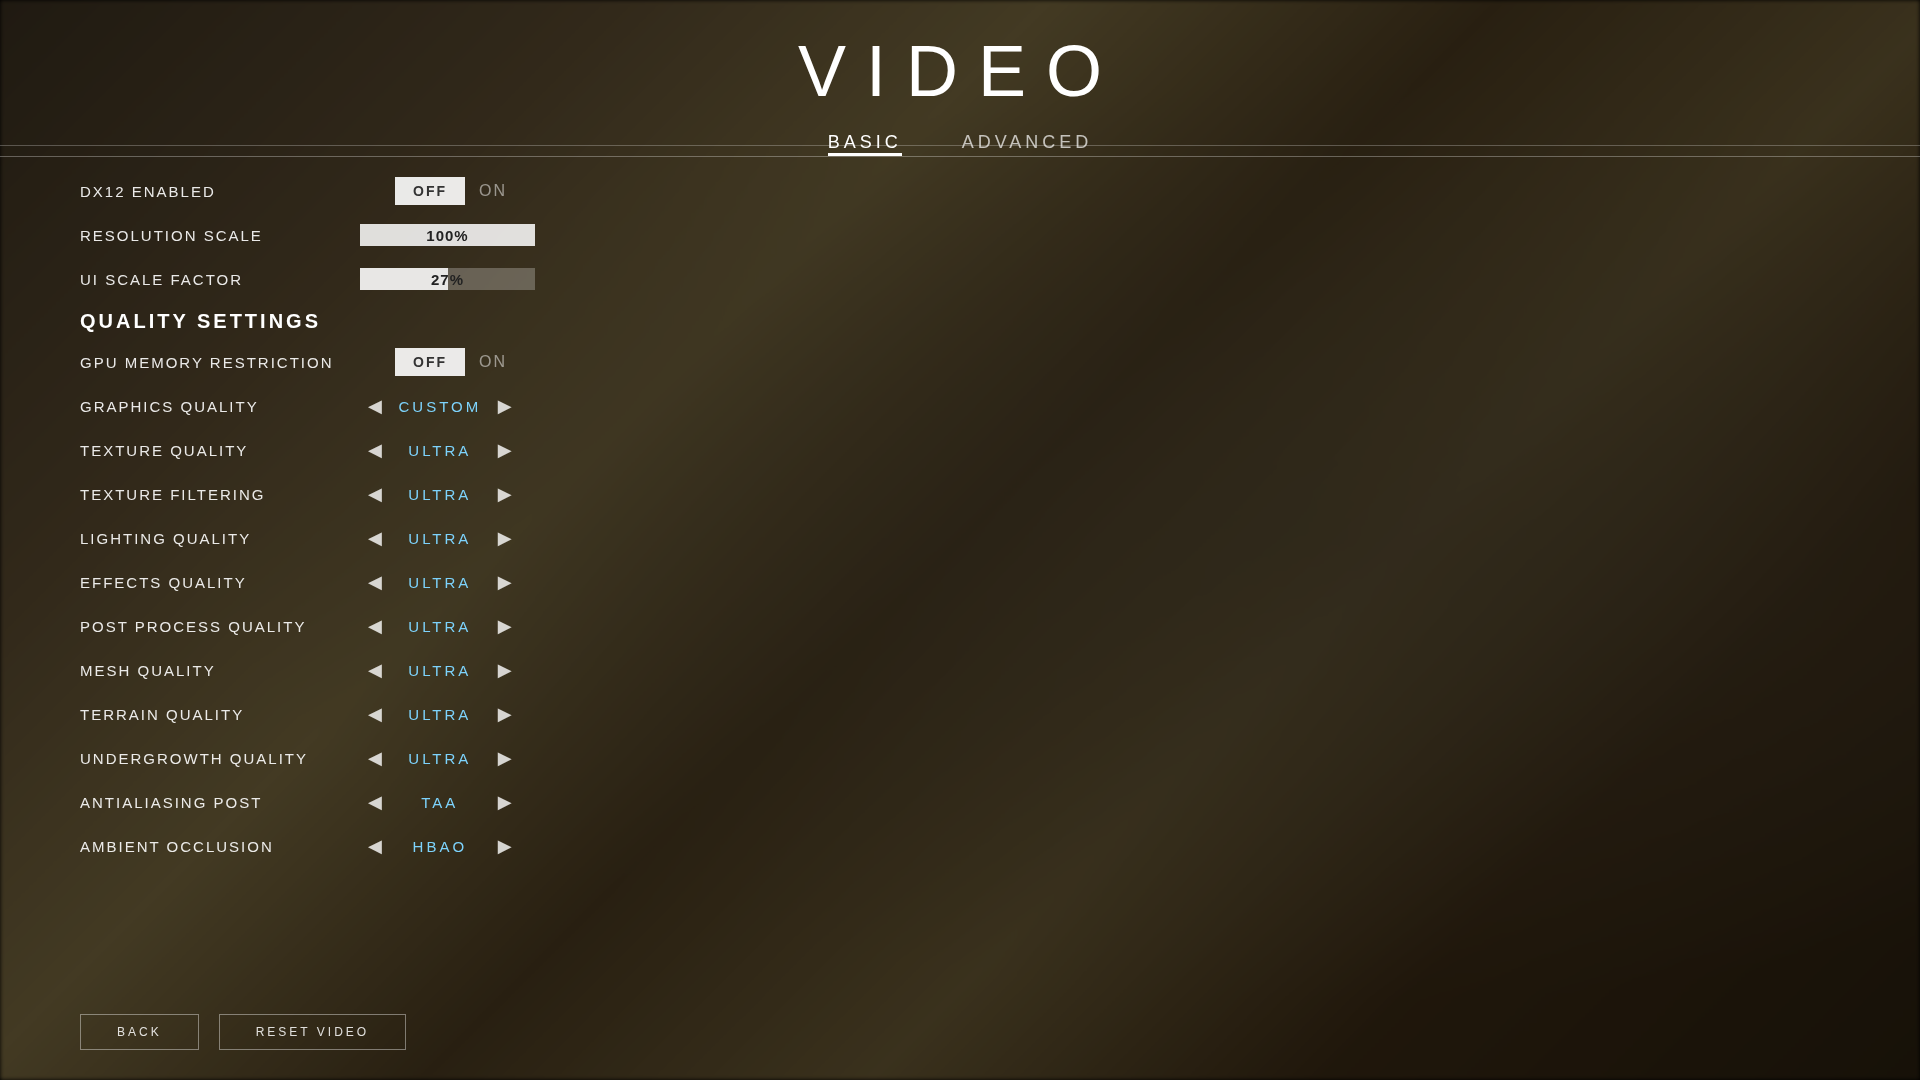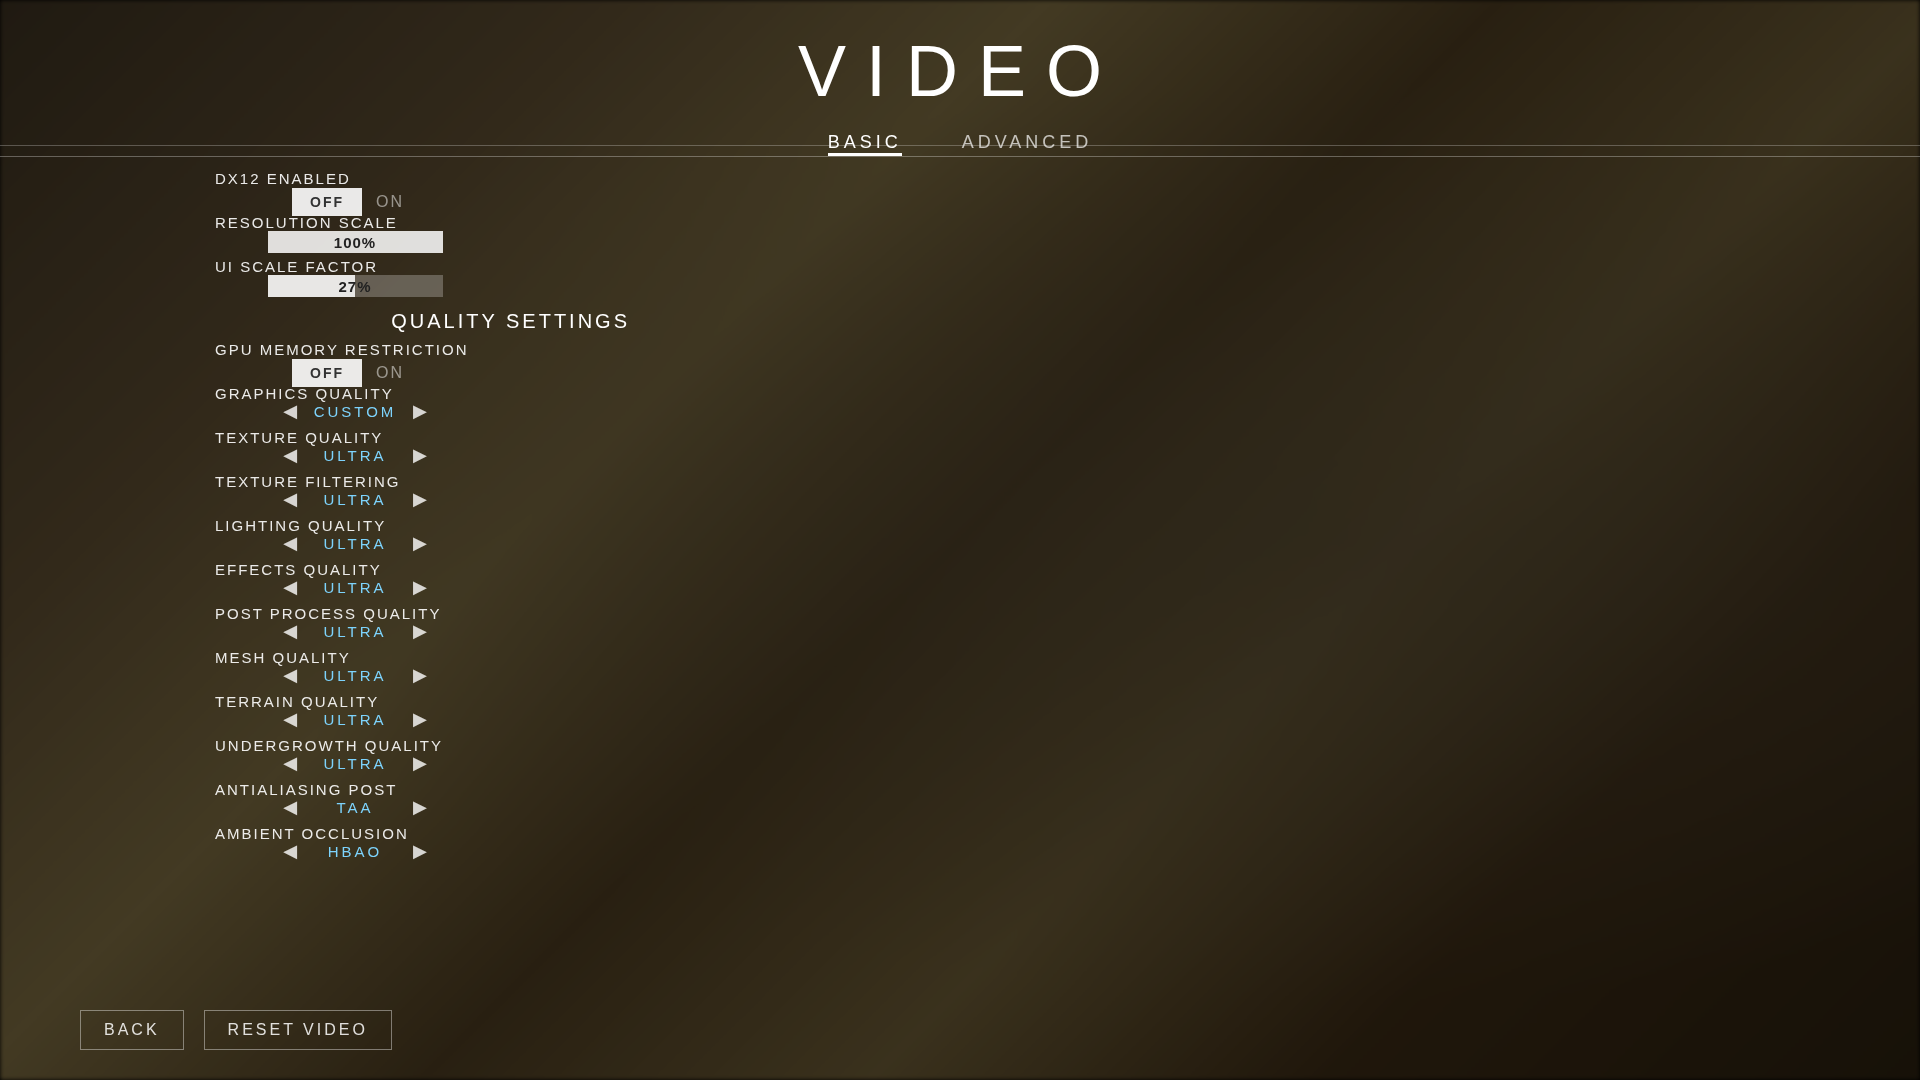--- a/index.html
+++ b/index.html
@@ -75,46 +75,45 @@
       left: 80px;
       top: 170px;
       width: 550px;
     }
 
     .setting-row {
       display: flex;
       align-items: center;
       height: 42px;
       margin-bottom: 2px;
-      flex-direction: column;
     }
 
     .setting-label {
       font-size: 15px;
       letter-spacing: 2px;
       color: rgba(255,255,255,0.9);
       text-transform: uppercase;
       width: 280px;
       flex-shrink: 0;
     }
 
     .section-header {
       font-size: 20px;
-      font-weight: normal;
+      font-weight: bold;
       letter-spacing: 3px;
       color: #fff;
       text-transform: uppercase;
       margin: 10px 0 8px 0;
-      text-align: right;
     }
 
     .toggle-container {
       display: flex;
       align-items: center;
       gap: 0;
+      margin-left: 35px;
     }
 
     .toggle-off {
       background: rgba(255,255,255,0.9);
       color: #333;
       font-size: 14px;
       font-weight: bold;
       letter-spacing: 2px;
       padding: 6px 18px;
       border: none;
@@ -177,27 +176,27 @@
     .bottom-bar {
       position: absolute;
       bottom: 30px;
       left: 80px;
       display: flex;
       gap: 20px;
       align-items: center;
     }
 
     .bottom-btn {
-      font-size: 16px;
+      font-size: 12px;
       letter-spacing: 3px;
       color: rgba(255,255,255,0.85);
       text-transform: uppercase;
       background: transparent;
       border: 1px solid rgba(255,255,255,0.4);
-      padding: 10px 23px;
+      padding: 10px 36px;
       cursor: pointer;
     }
 
     .divider-line {
       position: absolute;
       top: 145px;
       left: 0;
       right: 0;
       height: 1px;
       background: rgba(255,255,255,0.25);

